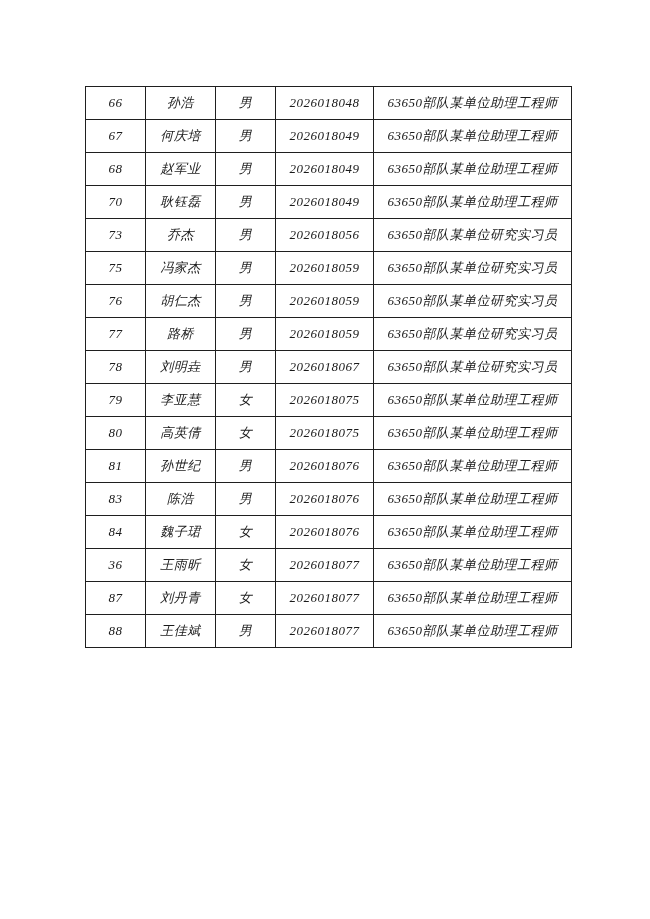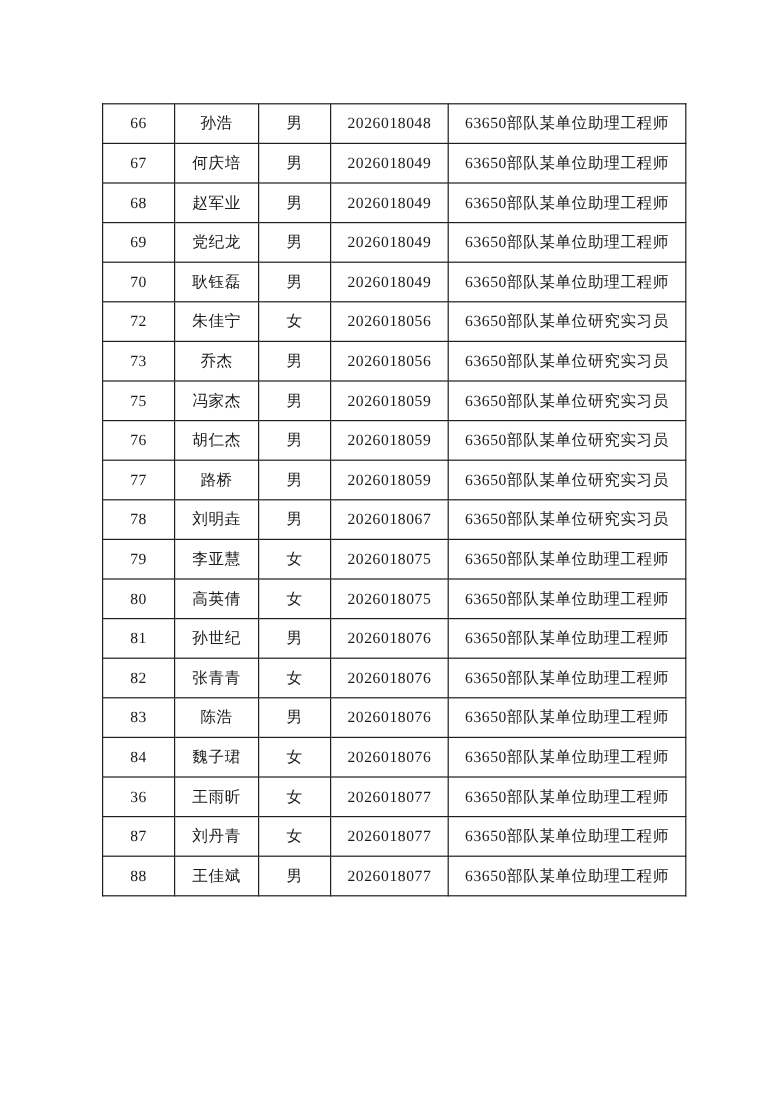--- a/index.html
+++ b/index.html
@@ -24,20 +24,21 @@
     background: #ffffff;
   }
   table.personnel {
     position: absolute;
     left: 85px;
     top: 86px;
     width: 486px;
     border-collapse: collapse;
     table-layout: fixed;
     font-size: 13px;
+    font-style: italic;
   }
   table.personnel td {
     border: 1px solid #1f1f1f;
     height: 32px;
     text-align: center;
     vertical-align: middle;
     padding: 0 2px;
     letter-spacing: 0.5px;
     white-space: nowrap;
     overflow: hidden;
@@ -80,39 +81,25 @@
     <td class="cell-position">63650部队某单位助理工程师</td>
   </tr>
         <tr>
     <td class="cell-index">68</td>
     <td class="cell-name">赵军业</td>
     <td class="cell-gender">男</td>
     <td class="cell-examid">2026018049</td>
     <td class="cell-position">63650部队某单位助理工程师</td>
   </tr>
         <tr>
-    <td class="cell-index">69</td>
-    <td class="cell-name">党纪龙</td>
-    <td class="cell-gender">男</td>
-    <td class="cell-examid">2026018049</td>
-    <td class="cell-position">63650部队某单位助理工程师</td>
-  </tr>
-        <tr>
     <td class="cell-index">70</td>
     <td class="cell-name">耿钰磊</td>
     <td class="cell-gender">男</td>
     <td class="cell-examid">2026018049</td>
     <td class="cell-position">63650部队某单位助理工程师</td>
-  </tr>
-        <tr>
-    <td class="cell-index">72</td>
-    <td class="cell-name">朱佳宁</td>
-    <td class="cell-gender">女</td>
-    <td class="cell-examid">2026018056</td>
-    <td class="cell-position">63650部队某单位研究实习员</td>
   </tr>
         <tr>
     <td class="cell-index">73</td>
     <td class="cell-name">乔杰</td>
     <td class="cell-gender">男</td>
     <td class="cell-examid">2026018056</td>
     <td class="cell-position">63650部队某单位研究实习员</td>
   </tr>
         <tr>
     <td class="cell-index">75</td>
@@ -157,27 +144,20 @@
     <td class="cell-position">63650部队某单位助理工程师</td>
   </tr>
         <tr>
     <td class="cell-index">81</td>
     <td class="cell-name">孙世纪</td>
     <td class="cell-gender">男</td>
     <td class="cell-examid">2026018076</td>
     <td class="cell-position">63650部队某单位助理工程师</td>
   </tr>
         <tr>
-    <td class="cell-index">82</td>
-    <td class="cell-name">张青青</td>
-    <td class="cell-gender">女</td>
-    <td class="cell-examid">2026018076</td>
-    <td class="cell-position">63650部队某单位助理工程师</td>
-  </tr>
-        <tr>
     <td class="cell-index">83</td>
     <td class="cell-name">陈浩</td>
     <td class="cell-gender">男</td>
     <td class="cell-examid">2026018076</td>
     <td class="cell-position">63650部队某单位助理工程师</td>
   </tr>
         <tr>
     <td class="cell-index">84</td>
     <td class="cell-name">魏子珺</td>
     <td class="cell-gender">女</td>

